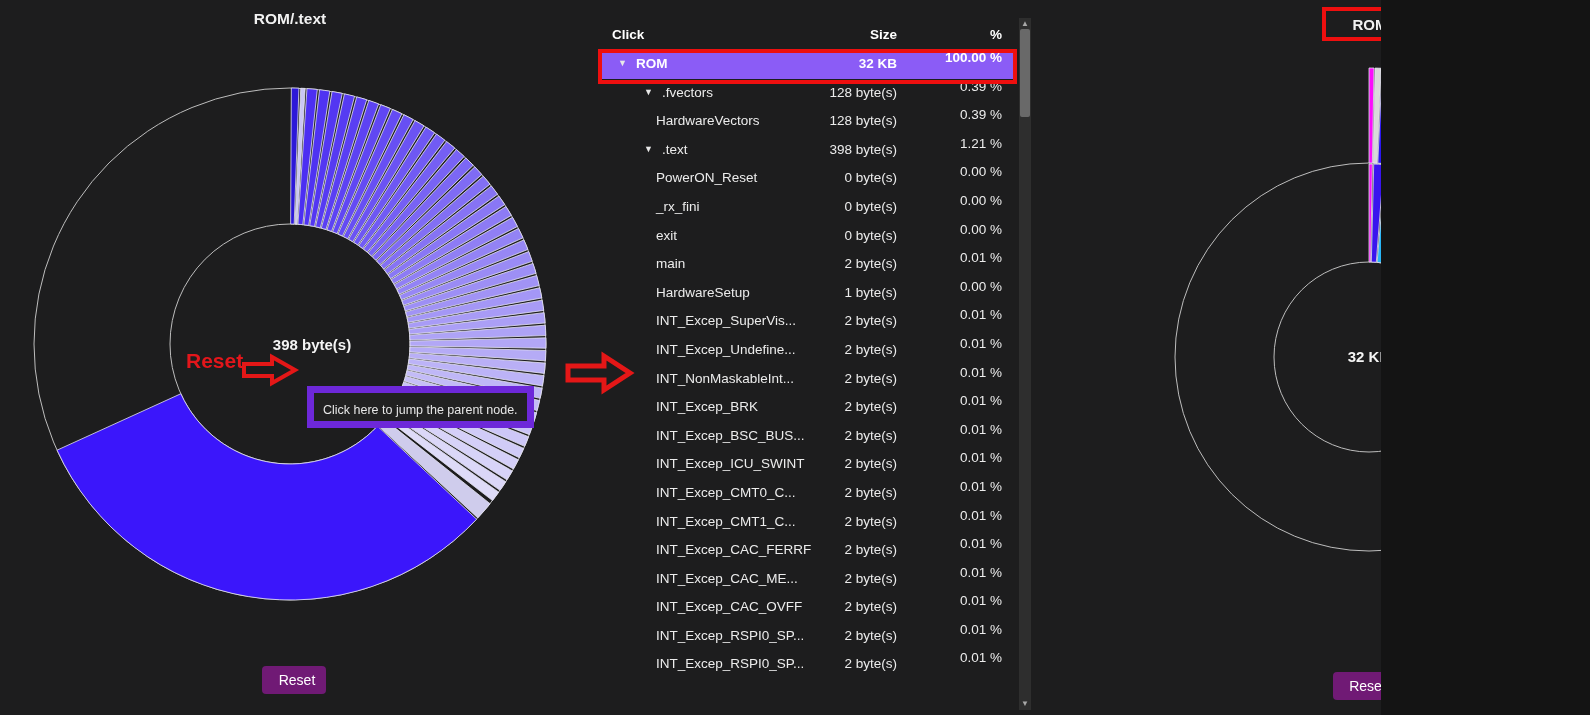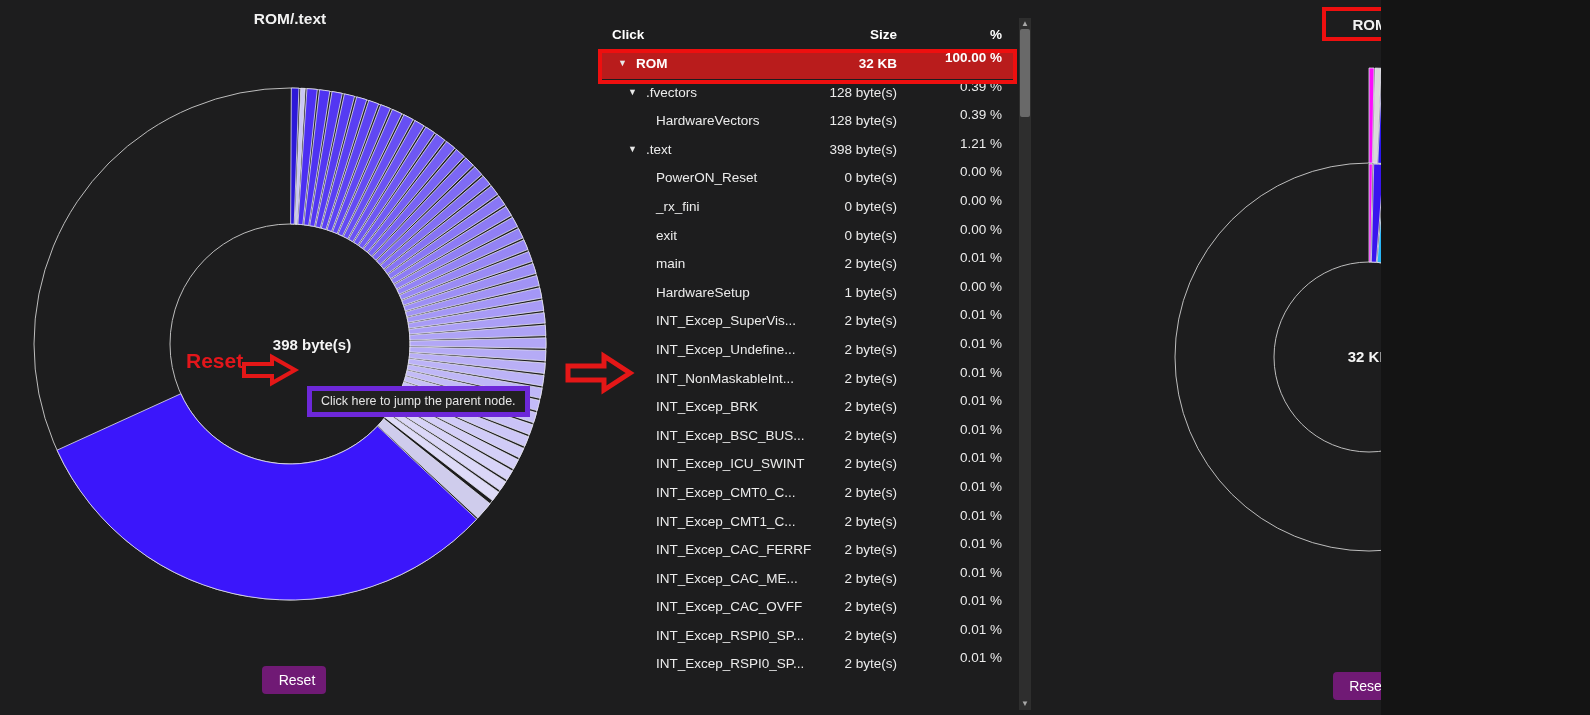--- a/index.html
+++ b/index.html
@@ -8,41 +8,41 @@
   #charts,#overlay{position:absolute;left:0;top:0;width:1590px;height:715px;}
   #overlay{z-index:5;pointer-events:none;}
   .chart-title{position:absolute;left:140px;top:10px;width:300px;text-align:center;
                font-weight:bold;font-size:15.5px;color:#f2f2f2;z-index:3;}
   .center-label{position:absolute;font-weight:bold;font-size:15px;color:#f4f4f4;
                 text-align:center;z-index:3;}
   #left-center{left:212px;top:336px;width:200px;}
   #right-center{left:1269px;top:348px;width:200px;}
   .click-label{position:absolute;left:186px;top:349px;font-size:21px;font-weight:bold;
                color:#e3161b;z-index:6;}
-  .tooltip{position:absolute;left:307px;top:386px;background:#212121;border:5px solid #6d28d9;
-           color:#e6e6e6;font-size:12.5px;padding:3px 9px 4px;z-index:7;white-space:nowrap;}
+  .tooltip{position:absolute;left:307px;top:386px;background:#212121;border:7px solid #6d28d9;
+           color:#e6e6e6;font-size:12.5px;padding:10px 9px 4px;z-index:7;white-space:nowrap;}
   .reset-btn{position:absolute;border:none;border-radius:4px;background:#701a75;color:#fff;
              font-size:14px;font-family:inherit;z-index:3;cursor:pointer;padding-left:12px;}
   #left-reset{left:262px;top:666px;width:64px;height:28px;}
   #right-reset{left:1333px;top:672px;width:63px;height:28px;}
   .rom-title-box{position:absolute;left:1322px;top:7px;width:88px;height:26px;border:4px solid #ee0f0f;
                  display:flex;align-items:center;justify-content:center;font-weight:bold;
                  font-size:15px;color:#f2f2f2;z-index:6;}
   
   #table{position:absolute;left:600px;top:20px;width:415px;z-index:2;}
   .thead{position:relative;height:30px;font-weight:bold;color:#ffffff;font-size:13.5px;}
   .thead .c-name{position:absolute;left:12px;top:7px;}
   .thead .c-size{position:absolute;right:118px;top:7px;}
   .thead .c-pct{position:absolute;right:13px;top:7px;}
   .row{position:relative;height:28.6px;font-size:13.5px;color:#ececec;}
-  .row.selected{background:#b91c1c;}
+  .row.selected{background:#8b5cf6;}
   .row.bold{font-weight:bold;color:#ffffff;}
   .row .name{position:absolute;top:6px;white-space:nowrap;}
   .row.lvl1 .name{left:18px;}
-  .row.lvl2 .name{left:28px;text-align:right;}
+  .row.lvl2 .name{left:44px;text-align:right;}
   .row.lvl3 .name{left:56px;}
   .row .tri{display:inline-block;font-size:9px;margin-right:9px;transform:translateY(-2px);color:#e8e8e8;}
   .row .size{position:absolute;right:118px;top:6px;}
   .row .pct{position:absolute;right:13px;top:0;}
   .red-box{position:absolute;left:598px;top:49px;width:419px;height:35px;border:4px solid #ee0f0f;
            box-sizing:border-box;z-index:6;pointer-events:none;}
   
   #scrollbar{position:absolute;left:1019px;top:18px;width:12px;height:692px;background:#2e2e2e;z-index:4;}
   .scroll-arrow{position:absolute;left:0;width:12px;height:12px;color:#a8a8a8;font-size:8px;
                 text-align:center;line-height:12px;}

